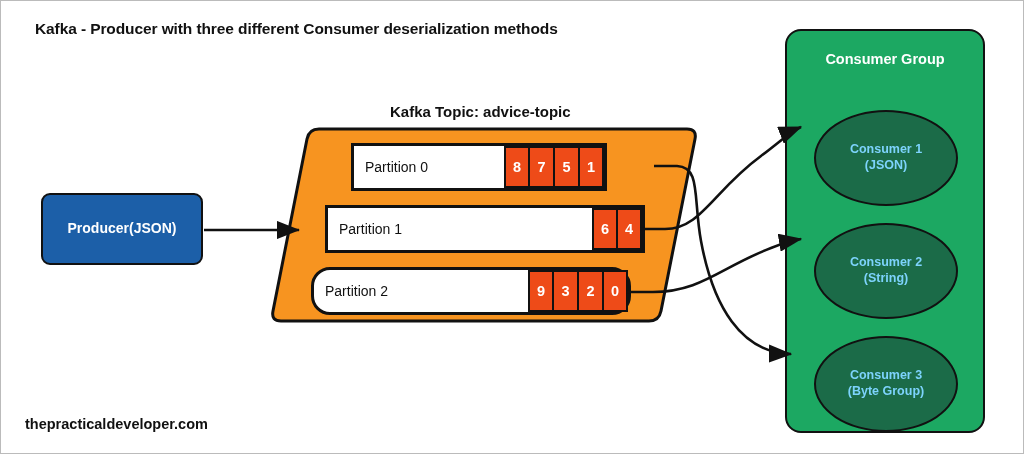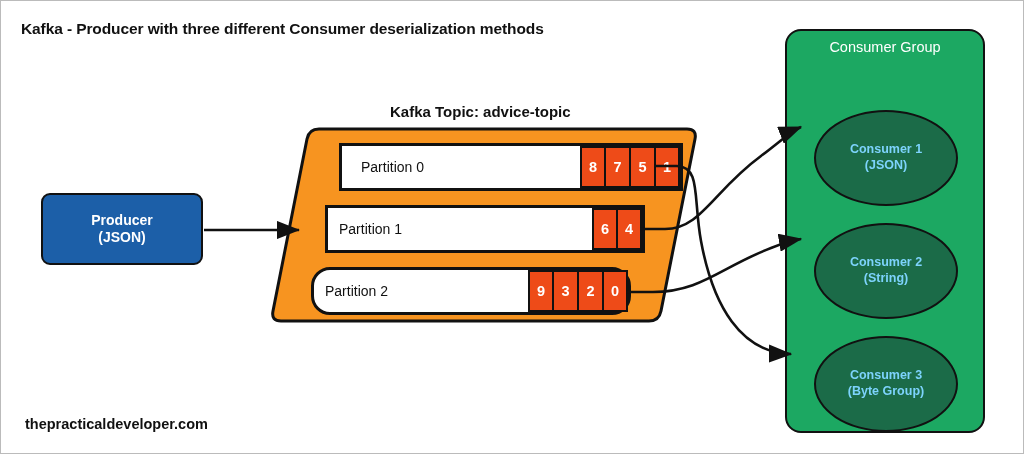--- a/index.html
+++ b/index.html
@@ -26,21 +26,21 @@
     top: 0;
     width: 1024px;
     height: 454px;
     pointer-events: none;
   }
   .lbl {
     position: absolute;
     white-space: nowrap;
   }
   #diagram-title {
-    left: 20px;
+    left: 34px;
     top: 19px;
     font-size: 15.5px;
     font-weight: bold;
     color: #111111;
     letter-spacing: -0.1px;
   }
   #footer-watermark {
     left: 24px;
     top: 415px;
     font-size: 14.5px;
@@ -59,21 +59,21 @@
     position: absolute;
     left: 40px;
     top: 192px;
     width: 162px;
     height: 72px;
     background: #1C5FA8;
     border: 2px solid #111111;
     border-radius: 9px;
     box-sizing: border-box;
     display: flex;
-    flex-direction: column;
+    flex-direction: row;
     align-items: center;
     justify-content: center;
     color: #ffffff;
     font-size: 14px;
     font-weight: bold;
     line-height: 1.22;
   }
   
   #kafka-topic {
     position: absolute;
@@ -91,21 +91,21 @@
   }
   .partition-row {
     position: absolute;
     height: 48px;
     background: #ffffff;
     border: 3px solid #111111;
     box-sizing: border-box;
     display: flex;
     align-items: center;
   }
-  #partition-row-0 { left: 70px;  top: 22px;  width: 344px; padding-left: 8px; }
+  #partition-row-0 { left: 82px;  top: 22px;  width: 256px; }
   #partition-row-1 { left: 56px;  top: 84px;  width: 320px; }
   #partition-row-2 { left: 42px;  top: 146px; width: 320px; border-radius: 19px; }
   .partition-label {
     font-size: 14px;
     color: #111111;
     margin-left: 11px;
     white-space: nowrap;
   }
   .msg-strip {
     position: absolute;
@@ -139,25 +139,25 @@
     width: 200px;
     height: 404px;
     background: #1CA862;
     border: 2px solid #111111;
     border-radius: 16px;
     box-sizing: border-box;
   }
   #consumer-group-title {
     position: absolute;
     left: 0;
-    top: 8px;
+    top: 20px;
     width: 100%;
     text-align: center;
     font-size: 14.5px;
-    font-weight: normal;
+    font-weight: bold;
     color: #ffffff;
   }
   .consumer-ellipse {
     position: absolute;
     left: 27px;
     width: 144px;
     height: 96px;
     background: #1B6B48;
     border: 2.5px solid #111111;
     border-radius: 50%;

